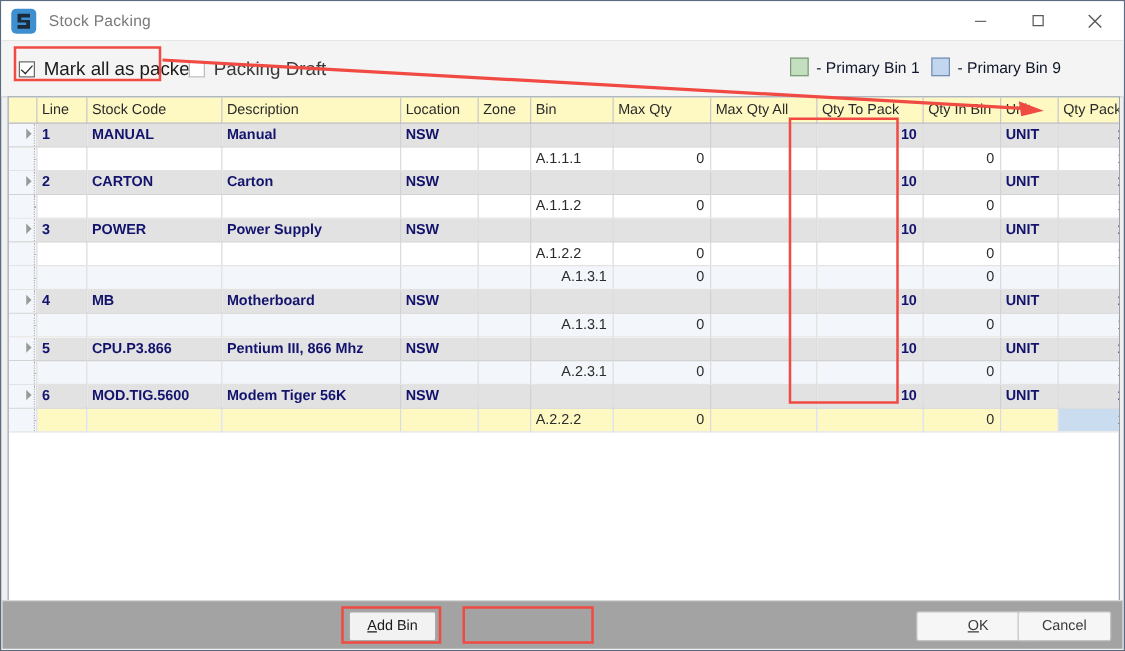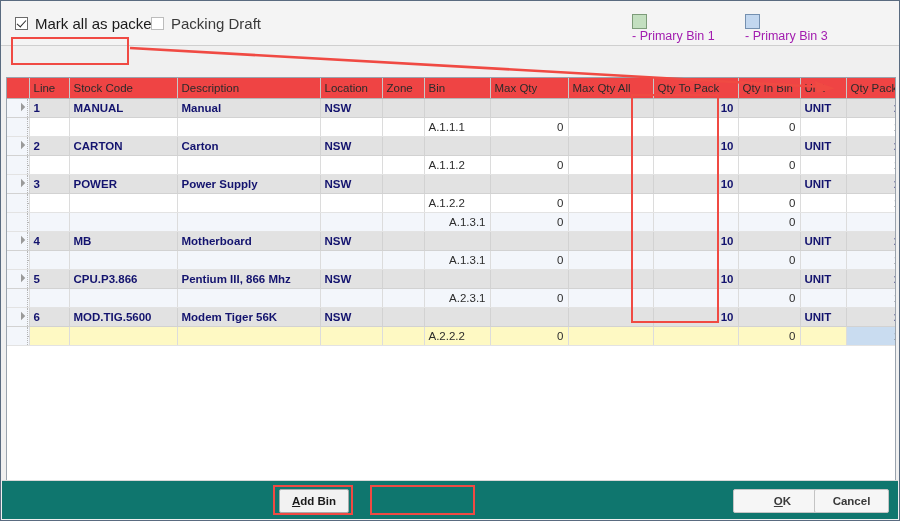--- a/index.html
+++ b/index.html
@@ -87,22 +87,22 @@
     border: solid #2a2a2a;
     border-width: 0 1.6px 1.6px 0;
     transform: rotate(42deg);
   }
   .chk-mark.light { border-color: #bcbcbc; }
   .chk-label-dim { color: #3a3a3a; }
 
   .legend {
     position: absolute;
     top: 13px;
-    display: flex; align-items: flex-start;
-    font-size: 12.5px; color: #a21caf; flex-direction: column;
+    display: flex; align-items: flex-end;
+    font-size: 12.5px; color: #0f172a;
   }
   .swatch {
     width: 15px; height: 15px;
     border: 1px solid #6f6f6f;
     box-sizing: border-box;
     margin-right: 6px;
   }
   .swatch.green { background: #c3dfc0; border-color:#7d9c7a; }
   .swatch.blue  { background: #c2d7ef; border-color:#7490b0; }
 
@@ -117,21 +117,21 @@
     overflow: hidden;
   }
   table.grid {
     border-collapse: collapse;
     table-layout: fixed;
     width: 888px;
     font-size: 11.5px;
   }
   table.grid th {
     height: 20px;
-    background: #ef4444;
+    background: #fef9c3;
     border-right: 1px solid #c8c8c8;
     border-bottom: 1px solid #b6b6b6;
     color: #2b2b2b;
     font-weight: normal;
     font-size: 11.5px;
     padding: 0 4px;
     text-align: left;
     white-space: nowrap;
     box-sizing: border-box;
   }
@@ -192,23 +192,22 @@
     color: #13136e; font-weight: bold;
     background: #e2e2e2;
   }
   td.sel-cell { background: #c9dcf0 !important; }
 
   
   .footer {
     position: absolute;
     left: 1px; right: 1px; bottom: 1px;
     height: 38px;
-    background: #0f766e;
+    background: #a3a3a3;
     border-top: 1px solid #d8d8d8;
-    font-weight: bold;
   }
   .btn {
     position: absolute;
     top: 8px;
     height: 24px;
     background: #f2f2f2;
     border: 1px solid #a9a9a9;
     border-radius: 2px;
     font-size: 11.5px;
     color: #1a1a1a;
@@ -232,38 +231,64 @@
     width: 900px; height: 521px;
     pointer-events: none;
     z-index: 41;
   }
 </style>
 </head>
 <body>
 
 <div id="app">
 
+  <div class="titlebar">
+    <div class="app-icon">
+      <svg class="glyph" viewBox="0 0 12 14">
+        <path d="M1 1 H11 V4 H4 V6 H11 V13 H1 V10 H8 V8 H1 Z" fill="#1b2b3a"></path>
+      </svg>
+    </div>
+    <div class="title-text">Stock Packing</div>
+    <div class="winbtns">
+      <div class="winbtn">
+        <svg width="11" height="11" viewBox="0 0 11 11">
+            <line x1="1" y1="6" x2="10" y2="6" stroke="#6b6b6b" stroke-width="1"></line>
+          </svg>
+      </div>
+      <div class="winbtn">
+        <svg width="11" height="11" viewBox="0 0 11 11">
+            <rect x="1.5" y="1.5" width="8" height="8" fill="none" stroke="#5a5a5a" stroke-width="1"></rect>
+          </svg>
+      </div>
+      <div class="winbtn">
+        <svg width="12" height="12" viewBox="0 0 12 12">
+            <line x1="1" y1="1" x2="11" y2="11" stroke="#5a5a5a" stroke-width="1.1"></line>
+            <line x1="11" y1="1" x2="1" y2="11" stroke="#5a5a5a" stroke-width="1.1"></line>
+          </svg>
+      </div>
+    </div>
+  </div>
 
   <div class="optionbar">
     <div class="chk-wrap" style="left:14px; top:14px;">
       <span class="chk-mark checked"></span>
       <span>Mark all as packed</span>
     </div>
     <div class="chk-wrap" style="left:150px; top:14px;">
       <span class="chk-mark light"></span>
       <span class="chk-label-dim">Packing Draft</span>
     </div>
 
     <div class="legend" style="left:631px;">
       <span class="swatch green"></span>
       <span>- Primary Bin 1</span>
     </div>
     <div class="legend" style="left:744px;">
       <span class="swatch blue"></span>
-      <span>- Primary Bin 3</span>
+      <span>- Primary Bin 9</span>
     </div>
   </div>
 
   <div class="gridwrap">
     <table class="grid">
       <colgroup>
         <col style="width:22px">
         <col style="width:40px">
         <col style="width:108px">
         <col style="width:143px">

